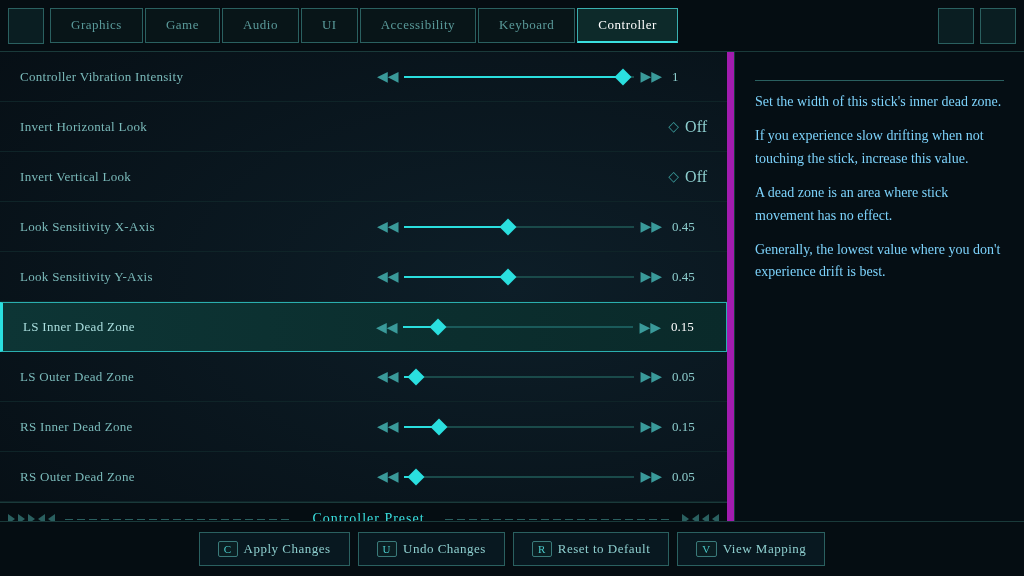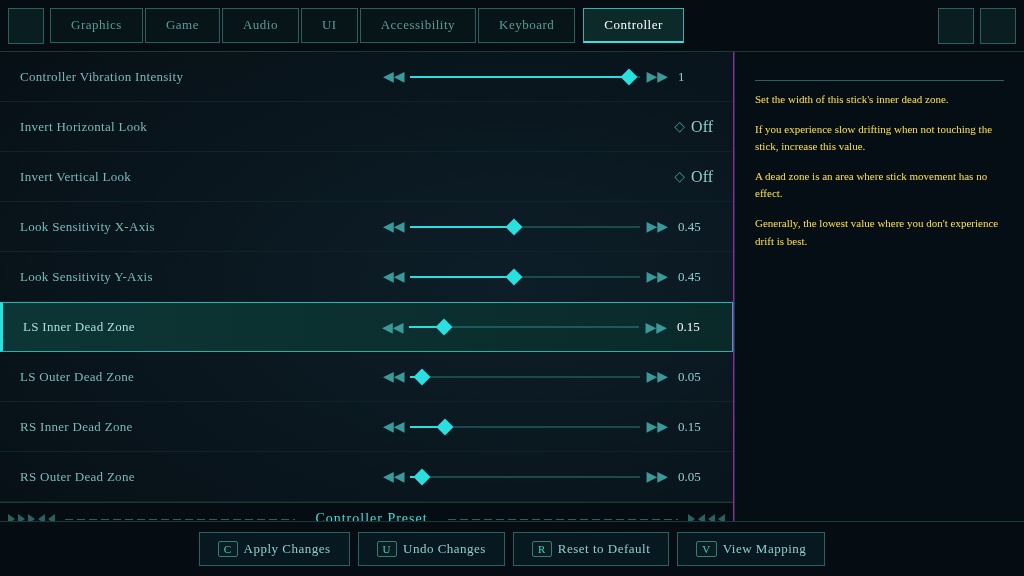--- a/index.html
+++ b/index.html
@@ -74,21 +74,20 @@
       letter-spacing: 0.5px;
       font-family: 'Georgia', serif;
       white-space: nowrap;
     }
 
     .nav-tab.active {
       color: #ffffff;
       background: #0d2a2a;
       border-color: #3aafaf;
       border-bottom: 2px solid #3adfdf;
-      margin-left: 6px;
     }
 
     .nav-close {
       width: 36px;
       height: 36px;
       border: 1px solid #2a6060;
       display: flex;
       align-items: center;
       justify-content: center;
       color: #4a9a9a;
@@ -103,21 +102,21 @@
       flex: 1;
       overflow: hidden;
     }
 
     
     .settings-panel {
       flex: 1;
       overflow-y: auto;
       overflow-x: hidden;
       padding: 0;
-      border-right: 1px solid #a21caf;
+      border-right: 7px solid #a21caf;
     }
 
     .settings-panel::-webkit-scrollbar {
       width: 6px;
     }
     .settings-panel::-webkit-scrollbar-track {
       background: #050d12;
     }
     .settings-panel::-webkit-scrollbar-thumb {
       background: #2a6060;
@@ -327,22 +326,22 @@
     .info-title {
       color: #e0e0e0;
       font-size: 18px;
       margin-bottom: 10px;
       letter-spacing: 0.5px;
       border-bottom: 1px solid #2a6060;
       padding-bottom: 8px;
     }
 
     .info-text {
-      color: #fde047;
-      font-size: 11px;
+      color: #7dd3fc;
+      font-size: 14px;
       line-height: 1.6;
       margin-bottom: 12px;
     }
   </style>
 </head>
 <body>
 
 <div class="container">
 
   <nav class="nav-bar">

